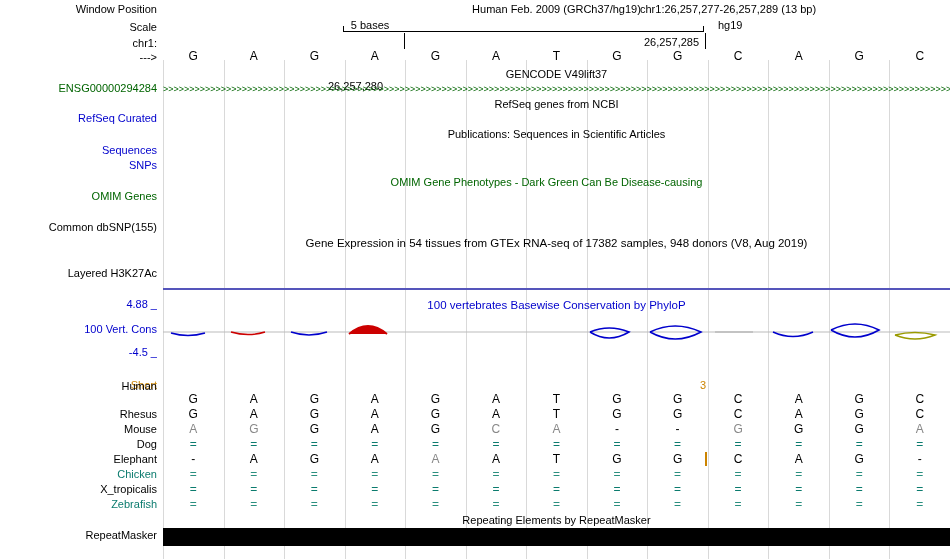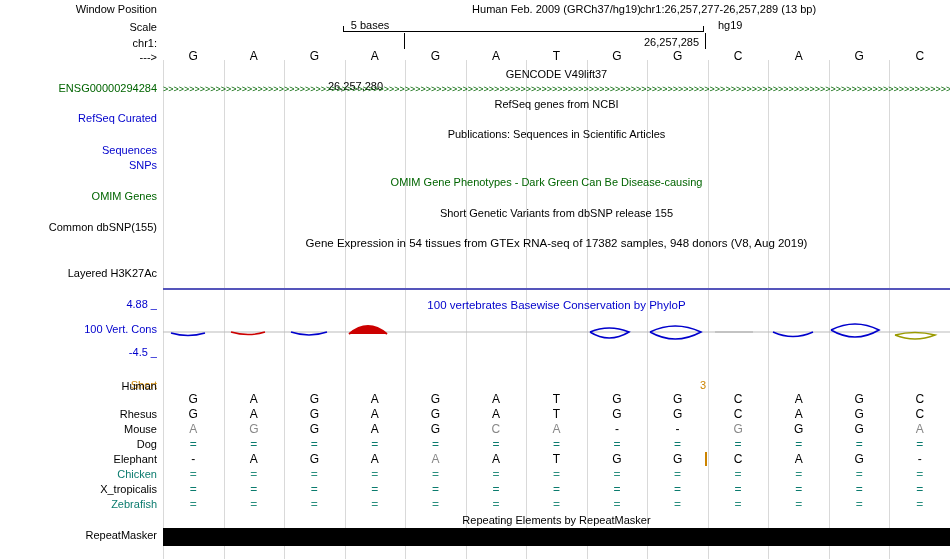--- a/index.html
+++ b/index.html
@@ -193,21 +193,20 @@
   <div class="ctr" style="left:163px; top:98px; width:787px;">RefSeq genes from NCBI</div>
   <div class="lbl c-blue" style="left:0; top:112px; width:157px;">RefSeq Curated</div>
 
   <div class="ctr" style="left:163px; top:128px; width:787px;">Publications: Sequences in Scientific Articles</div>
   <div class="lbl c-blue" style="left:0; top:144px; width:157px;">Sequences</div>
   <div class="lbl c-blue" style="left:0; top:159px; width:157px;">SNPs</div>
 
   <div class="ctr c-green" style="left:153px; top:176px; width:787px; font-size:11px;">OMIM Gene Phenotypes - Dark Green Can Be Disease-causing</div>
   <div class="lbl c-green" style="left:0; top:190px; width:157px;">OMIM Genes</div>
 
-  <div class="ctr" style="left:163px; top:207px; width:787px;">Short Genetic Variants from dbSNP release 155</div>
   <div class="lbl c-black" style="left:0; top:221px; width:157px;">Common dbSNP(155)</div>
 
   <div class="ctr" style="left:163px; top:237px; width:787px; font-size:11.5px;">Gene Expression in 54 tissues from GTEx RNA-seq of 17382 samples, 948 donors (V8, Aug 2019)</div>
   <div class="lbl c-black" style="left:0; top:267px; width:157px;">Layered H3K27Ac</div>
 
   <div class="cons-blue-line" style="top:288px;"></div>
 
   <div class="ctr c-blue" style="left:163px; top:299px; width:787px; font-size:11.5px;">100 vertebrates Basewise Conservation by PhyloP</div>
   <div class="lbl c-blue" style="left:0; top:298px; width:157px;">4.88 _</div>
   <div class="lbl c-blue" style="left:0; top:323px; width:157px;">100 Vert. Cons</div>

